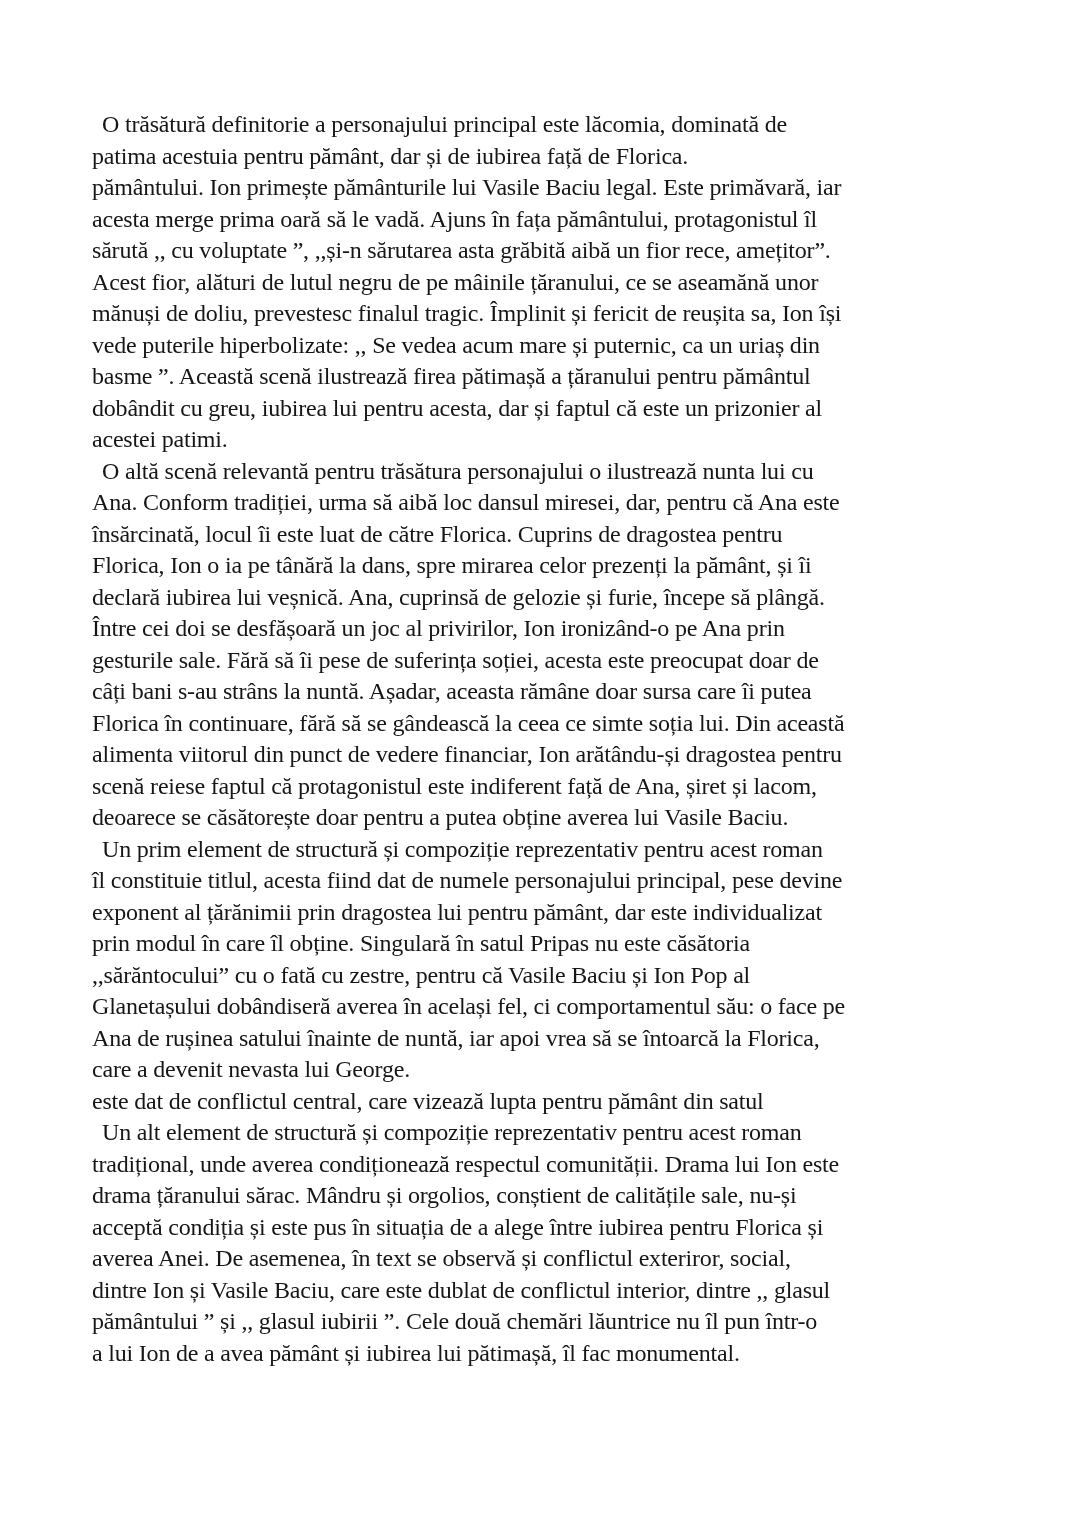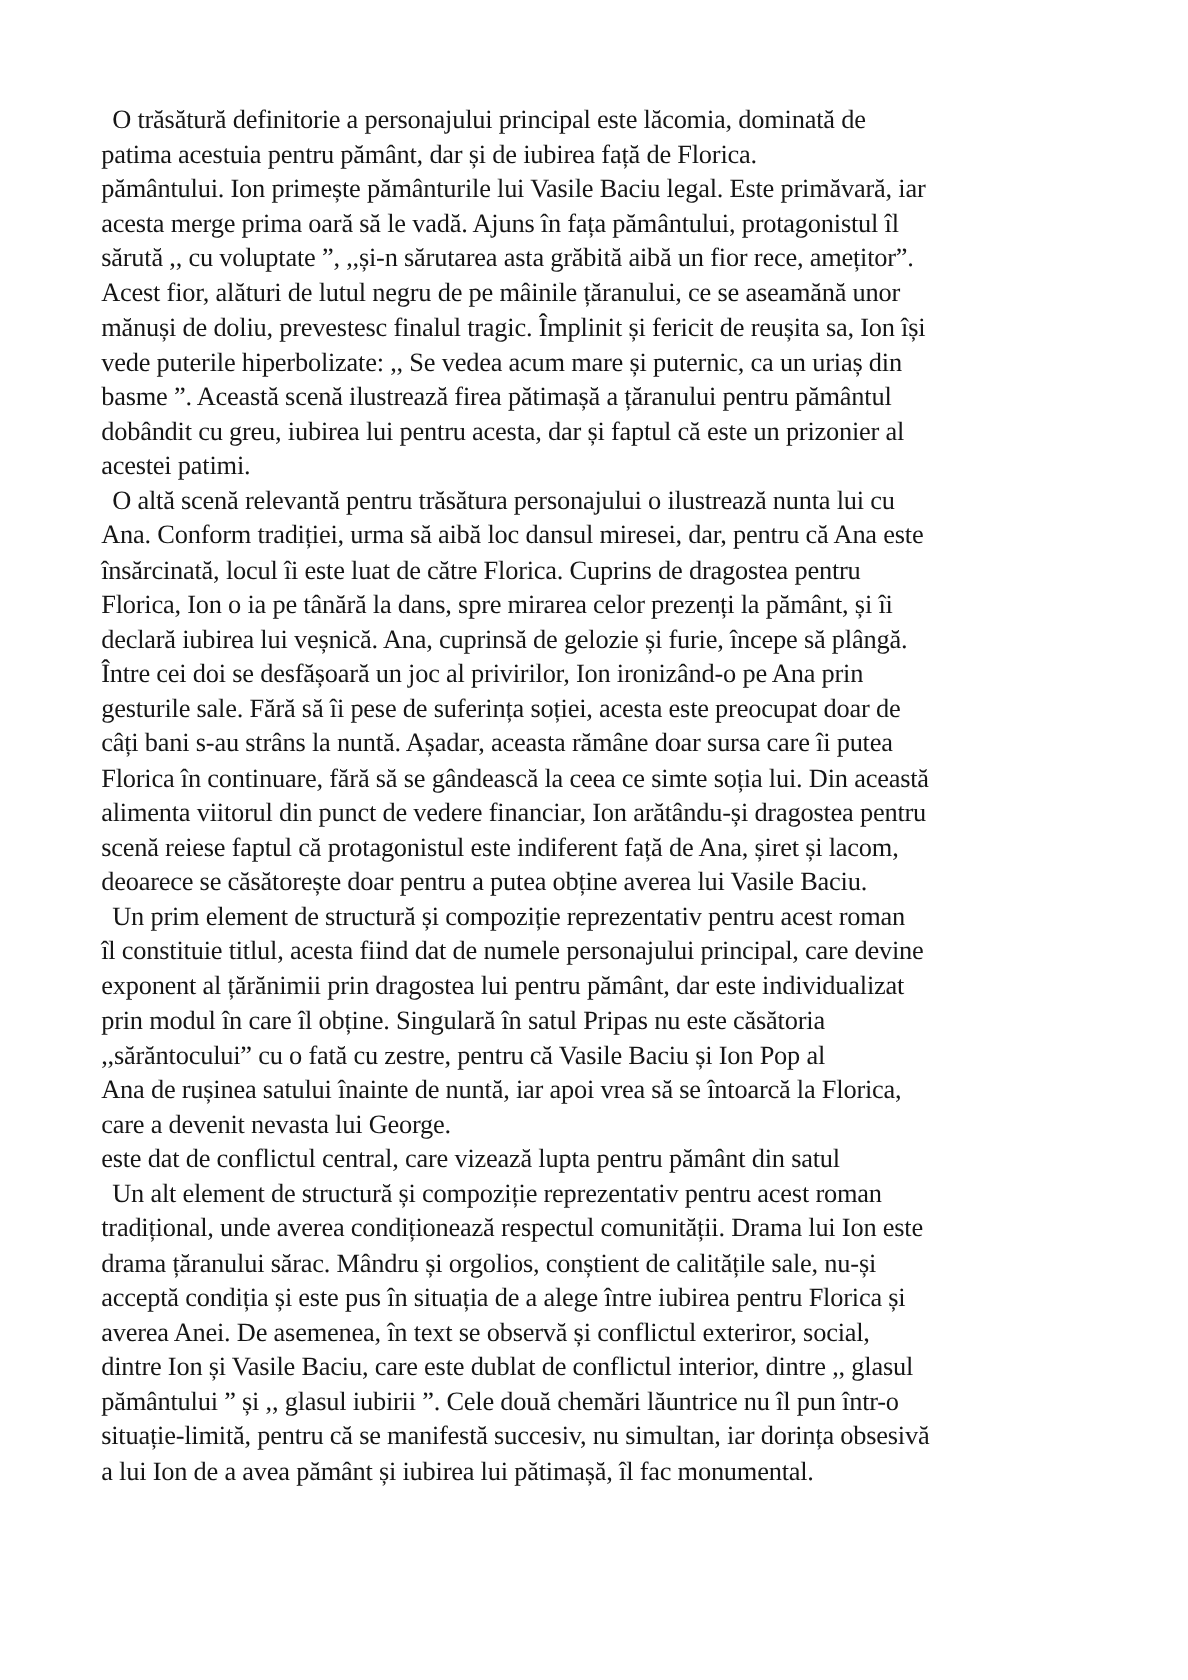--- a/index.html
+++ b/index.html
@@ -11,21 +11,21 @@
     position: relative;
     width: 1080px;
     height: 1527px;
     background: #ffffff;
     overflow: hidden;
     font-family: "Liberation Serif", "DejaVu Serif", serif;
   }
   .text-block {
     position: absolute;
     left: 92px;
-    top: 94px;
+    top: 109px;
     width: 900px;
     color: #161616;
     font-size: 24px;
     line-height: 31.5px;
     letter-spacing: -0.2px;
     font-weight: 400;
   }
   .para {
     margin: 0;
     padding: 0;
@@ -67,33 +67,33 @@
         <span class="line">Între cei doi se desfășoară un joc al privirilor, Ion ironizând-o pe Ana prin</span>
         <span class="line">gesturile sale. Fără să îi pese de suferința soției, acesta este preocupat doar de</span>
         <span class="line">câți bani s-au strâns la nuntă. Așadar, aceasta rămâne doar sursa care îi putea</span>
         <span class="line">Florica în continuare, fără să se gândească la ceea ce simte soția lui. Din această</span>
         <span class="line">alimenta viitorul din punct de vedere financiar, Ion arătându-și dragostea pentru</span>
         <span class="line">scenă reiese faptul că protagonistul este indiferent față de Ana, șiret și lacom,</span>
         <span class="line">deoarece se căsătorește doar pentru a putea obține averea lui Vasile Baciu.</span>
       </p>
       <p class="para">
         <span class="line first-line">Un prim element de structură și compoziție reprezentativ pentru acest roman</span>
-        <span class="line">îl constituie titlul, acesta fiind dat de numele personajului principal, care devine</span>
+        <span class="line">îl constituie titlul, acesta fiind dat de numele personajului principal, pese devine</span>
         <span class="line">exponent al țărănimii prin dragostea lui pentru pământ, dar este individualizat</span>
         <span class="line">prin modul în care îl obține. Singulară în satul Pripas nu este căsătoria</span>
         <span class="line">,,sărăntocului” cu o fată cu zestre, pentru că Vasile Baciu și Ion Pop al</span>
+        <span class="line">Glanetașului dobândiseră averea în același fel, ci comportamentul său: o face pe</span>
         <span class="line">Ana de rușinea satului înainte de nuntă, iar apoi vrea să se întoarcă la Florica,</span>
         <span class="line">care a devenit nevasta lui George.</span>
       </p>
       <p class="para">
         <span class="line">este dat de conflictul central, care vizează lupta pentru pământ din satul</span>
         <span class="line first-line">Un alt element de structură și compoziție reprezentativ pentru acest roman</span>
         <span class="line">tradițional, unde averea condiționează respectul comunității. Drama lui Ion este</span>
         <span class="line">drama țăranului sărac. Mândru și orgolios, conștient de calitățile sale, nu-și</span>
         <span class="line">acceptă condiția și este pus în situația de a alege între iubirea pentru Florica și</span>
         <span class="line">averea Anei. De asemenea, în text se observă și conflictul exteriror, social,</span>
         <span class="line">dintre Ion și Vasile Baciu, care este dublat de conflictul interior, dintre ,, glasul</span>
         <span class="line">pământului ” și ,, glasul iubirii ”. Cele două chemări lăuntrice nu îl pun într-o</span>
-        <span class="line">situație-limită, pentru că se manifestă succesiv, nu simultan, iar dorința obsesivă</span>
         <span class="line">a lui Ion de a avea pământ și iubirea lui pătimașă, îl fac monumental.</span>
       </p>
     </div>
 </div>
 
 </body></html>

